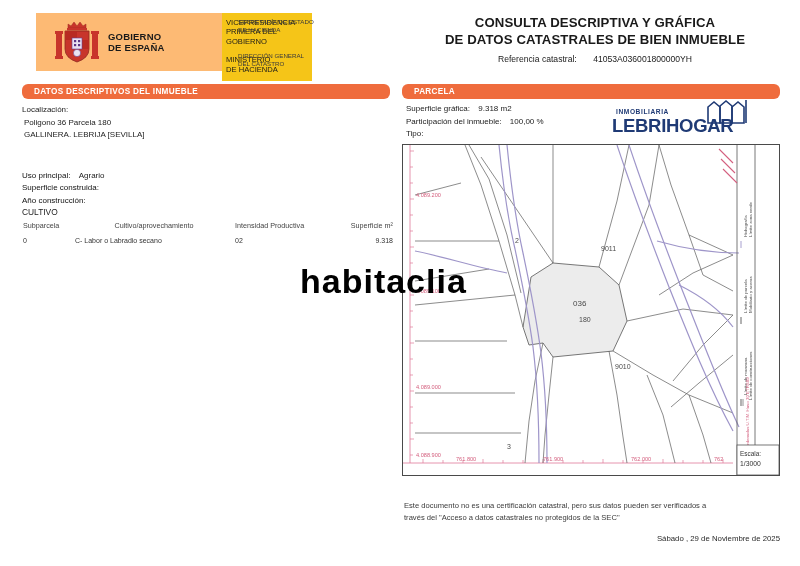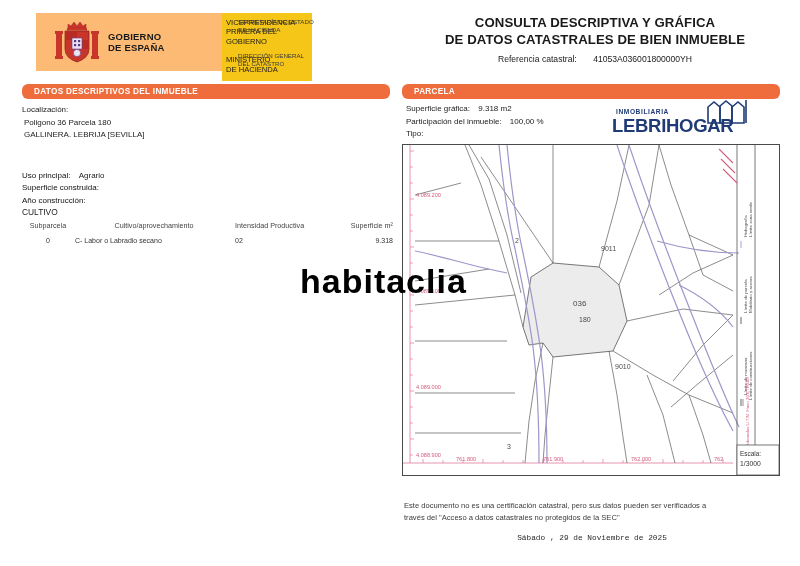--- a/index.html
+++ b/index.html
@@ -137,21 +137,21 @@
     color: #444;
     text-align: center;
     padding-bottom: 6px;
     font-size: 7.2px;
   }
   #cultivo td {
     color: #333;
     font-size: 7px;
     vertical-align: top;
   }
-  #cultivo .c-sub   { width: 52px; text-align: center; }
+  #cultivo .c-sub   { width: 52px; text-align: left; }
   #cultivo .c-apro  { width: 160px; }
   #cultivo .c-int   { width: 92px; text-align: left; }
   #cultivo .c-sup   { text-align: right; }
 
   
   #parcela-info {
     position: absolute;
     left: 406px; top: 103px;
     width: 230px;
     font-size: 8px;
@@ -214,24 +214,23 @@
     left: 404px; top: 500px;
     width: 376px;
     font-size: 7.6px;
     line-height: 11.5px;
     color: #3a3a3a;
   }
   #footer-date {
     position: absolute;
     left: 404px; top: 534px;
     width: 376px;
-    text-align: center;
+    text-align: right;
     font-size: 7.8px;
     color: #2a2a2a;
-    font-family: Liberation Mono, monospace;
   }
 </style>
 </head>
 <body>
 
 <div id="page">
 
   <div id="top-header">
 
     <div id="gov-logo">

